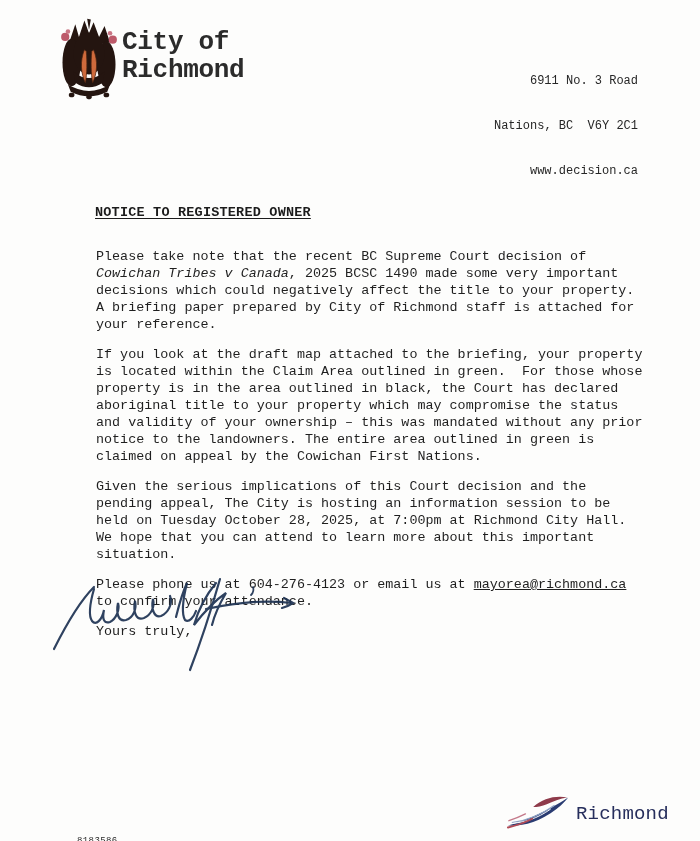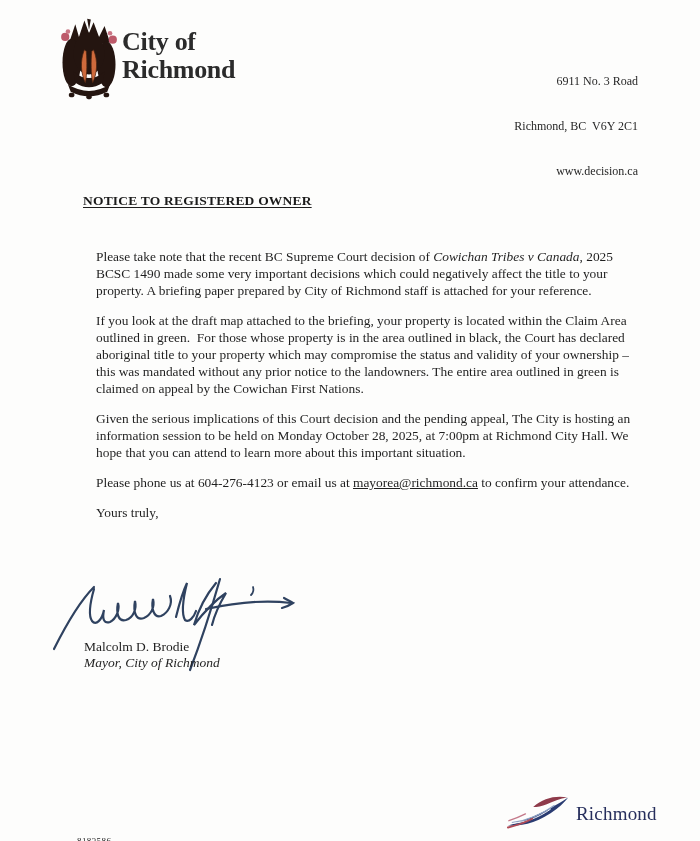--- a/index.html
+++ b/index.html
@@ -1,32 +1,32 @@
 <!DOCTYPE html>
 <html><head>
 <meta charset="utf-8">
 <style>
   html,body{margin:0;padding:0;background:#ffffff;}
   .page{
     position:relative;width:700px;height:841px;background:#fdfdfc;
-    font-family:Liberation Serif, serif;color:#222;overflow:hidden;
+    font-family:Liberation Mono, monospace;color:#222;overflow:hidden;
   }
   
   .crest{position:absolute;left:57px;top:14px;width:64px;height:88px;}
   .cityname{
     position:absolute;left:122px;top:28px;font-size:26px;line-height:28px;
     font-weight:bold;letter-spacing:-0.3px;color:#2b2b2b;
   }
   .address{
     position:absolute;right:62px;top:44px;text-align:right;
     font-size:12px;line-height:15px;color:#262626;white-space:pre;
   }
   
   .heading{
-    position:absolute;left:83px;top:193px;margin:0;
+    position:absolute;left:83px;top:193px;margin:12px;
     font-size:13.5px;font-weight:bold;letter-spacing:0.2px;color:#1c1c1c;
     text-decoration:underline;text-underline-offset:2px;
   }
   
   .body{position:absolute;left:96px;top:248px;width:548px;}
   .body p{
     margin:0 0 13px 0;font-size:13.4px;line-height:17px;color:#1f1f1f;
     white-space:pre-wrap;
   }
   .body .case{font-style:italic;}
@@ -72,51 +72,47 @@
     <path d="M40,36 C45,48 44,62 39,72 C37,63 37,48 38,38 Z" fill="#cf6a3c" stroke="#4a2410" stroke-width="0.8"></path>
   </svg>
 
   <div class="cityname">
     <div>City of</div>
     <div>Richmond</div>
   </div>
 
   <div class="address">
     <div>6911 No. 3 Road</div>
-    <div>Richmond, BC  V6Y 2C1</div>
+    <div>Nations, BC  V6Y 2C1</div>
     <div>www.decision.ca</div>
   </div>
 
   <h1 class="heading">NOTICE TO REGISTERED OWNER</h1>
 
   <div class="body">
     <p><span>Please take note that the recent BC Supreme Court decision of </span><span class="case">Cowichan Tribes v Canada</span><span>, 2025 BCSC 1490 made some very important decisions which could negatively affect the title to your property. A briefing paper prepared by City of Richmond staff is attached for your reference.</span></p>
     <p>If you look at the draft map attached to the briefing, your property is located within the Claim Area outlined in green.  For those whose property is in the area outlined in black, the Court has declared aboriginal title to your property which may compromise the status and validity of your ownership – this was mandated without any prior notice to the landowners. The entire area outlined in green is claimed on appeal by the Cowichan First Nations.</p>
-    <p>Given the serious implications of this Court decision and the pending appeal, The City is hosting an information session to be held on Monday October 28, 2025, at 7:00pm at Richmond City Hall. We hope that you can attend to learn more about this important situation.</p>
+    <p>Given the serious implications of this Court decision and the pending appeal, The City is hosting an information session to be held on Tuesday October 28, 2025, at 7:00pm at Richmond City Hall. We hope that you can attend to learn more about this important situation.</p>
     <p><span>Please phone us at 604-276-4123 or email us at </span><span class="email">mayorea@richmond.ca</span><span> to confirm your attendance.</span></p>
     <p class="closing">Yours truly,</p>
   </div>
 
   <svg class="signature" viewBox="0 0 260 95" aria-hidden="true">
     <g fill="none" stroke="#1e3353" stroke-width="2.2" stroke-linecap="round" opacity="0.92">
       <path d="M6,72 C16,52 30,26 46,10"></path>
       <path d="M46,12 C42,26 40,38 44,44 C48,49 54,43 56,33 C54,42 56,47 62,45 C68,42 72,33 70,26 C68,36 70,45 78,43 C85,41 89,32 87,24 C85,35 88,44 96,41 C103,38 107,30 105,22 C103,32 106,41 113,39 C120,36 125,27 122,19"></path>
       <path d="M128,40 C132,24 136,12 139,6 C135,22 133,36 137,43 C141,46 146,40 148,34"></path>
       <path d="M168,6 C158,18 150,34 146,48 C160,30 172,20 178,16 C172,26 166,40 164,48"></path>
       <path d="M172,2 C164,30 154,62 142,93"></path>
       <path d="M158,32 C190,25 220,23 243,26"></path>
       <path d="M236,21 C240,23 243,25 245,26 C242,28 238,30 234,31"></path>
       <path d="M205,10 C206,13 205,16 203,18" stroke-width="1.8"></path>
     </g>
   </svg>
 
-  <div class="signer">
-    <div>Malcolm D. Brodie</div>
-    <div class="title">Mayor, City of Richmond</div>
-  </div>
 
   <div class="docnum">8183586</div>
 
   <div class="footer-logo">
     <svg class="wave" viewBox="0 0 70 38" aria-hidden="true">
 
       <path d="M28,15 C38,6 50,3 63,5 C56,6 48,9 42,12 C37,14 32,15 28,15 Z" fill="#8e3a4a"></path>
 
       <path d="M2,34 C16,35 34,31 52,17 C58,12 62,8 64,5 C58,9 48,15 40,19 C28,25 14,31 2,34 Z" fill="#2a3c72"></path>
 

